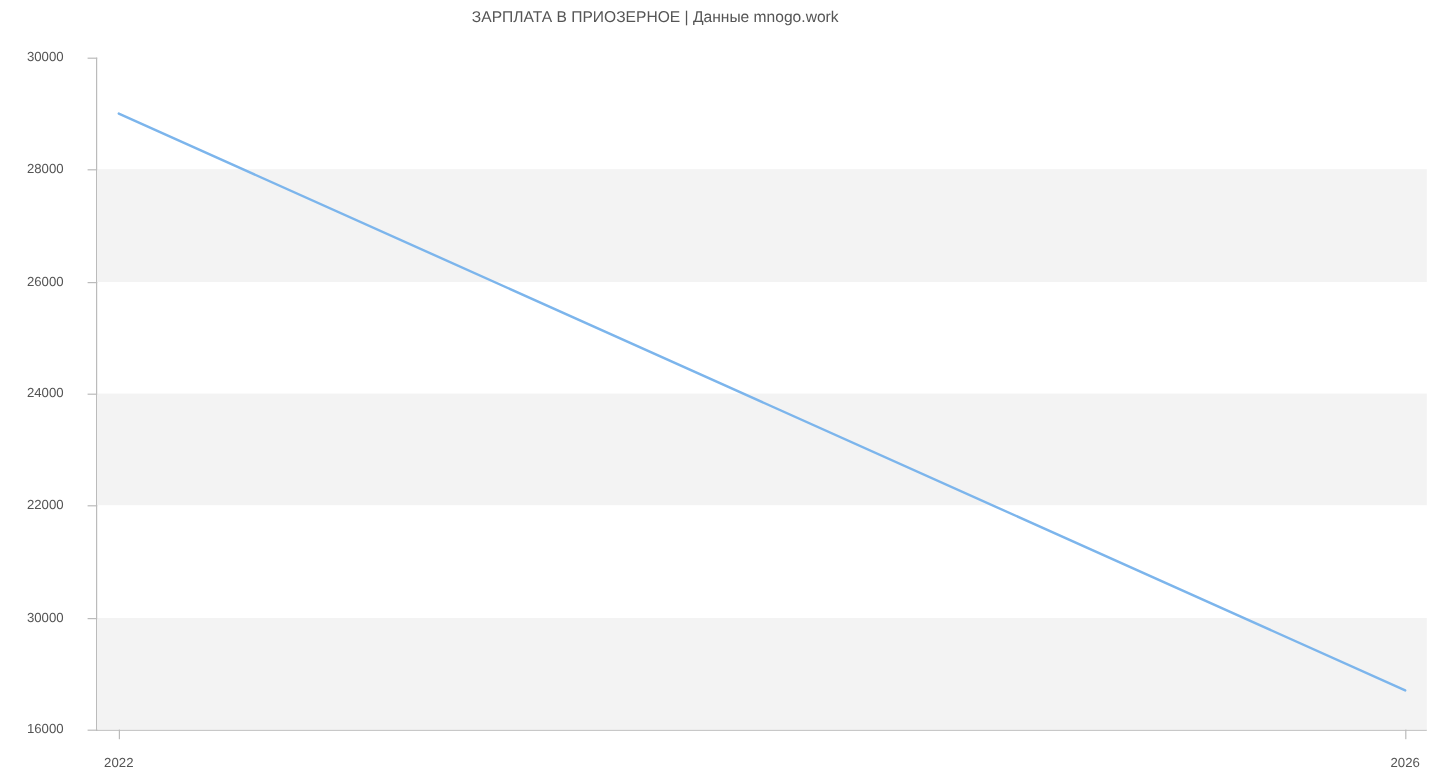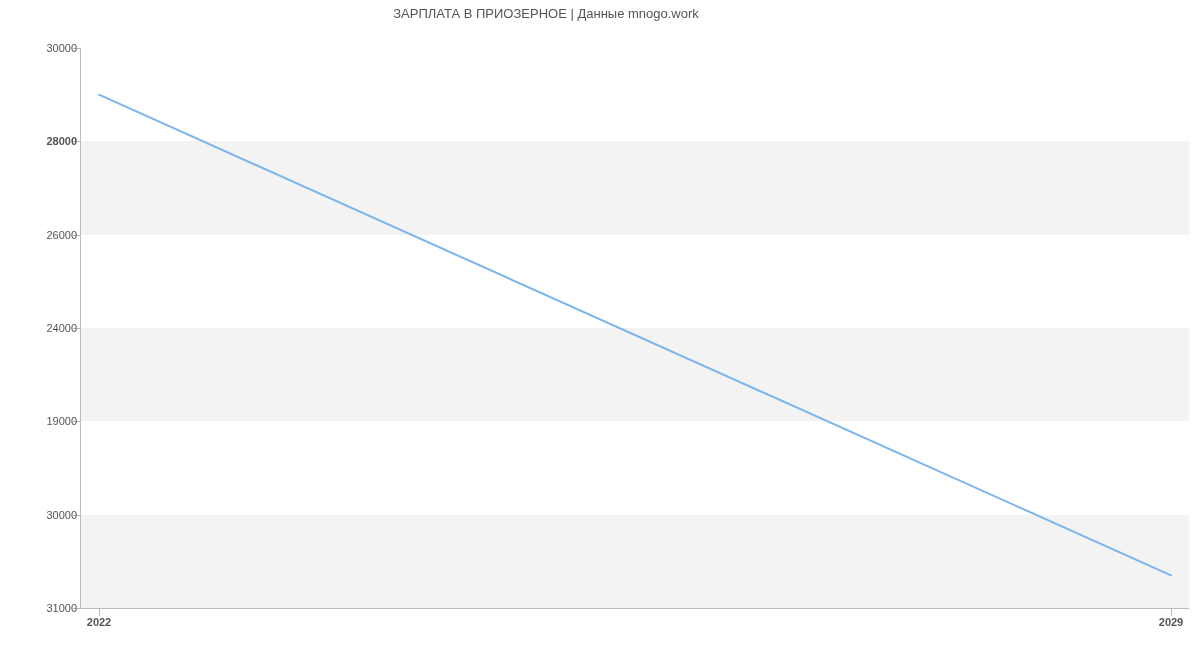--- a/index.html
+++ b/index.html
@@ -44,40 +44,39 @@
   }
   .y-tick {
     position: absolute;
     left: -8px;
     width: 8px;
     border-top: 1px solid #bbbbbb;
   }
   .y-label {
     position: absolute;
     right: 100%;
-    margin-right: 4px;
+    margin-right: 28px;
     transform: translateY(-50%);
     font-size: 11px;
     color: #555555;
     white-space: nowrap;
   }
   .x-tick {
     position: absolute;
     bottom: -8px;
     height: 8px;
     border-left: 1px solid #bbbbbb;
   }
   .x-label {
     position: absolute;
     top: 100%;
-    margin-top: 8px;
+    margin-top: 22px;
     transform: translateX(-50%);
     font-size: 11px;
     color: #555555;
-    font-weight: bold;
   }
   svg.line-layer {
     position: absolute;
     left: 0;
     top: 0;
     width: 100%;
     height: 100%;
     overflow: visible;
   }
 </style>
@@ -88,31 +87,31 @@
   <div class="chart-title">ЗАРПЛАТА В ПРИОЗЕРНОЕ | Данные mnogo.work</div>
 
   <div class="plot-area">
       <div class="band" style="top: 93.3333px; height: 93.3333px;"></div>
       <div class="band" style="top: 280px; height: 93.3333px;"></div>
       <div class="band" style="top: 466.667px; height: 93.3333px;"></div>
     <svg class="line-layer" preserveAspectRatio="none" viewBox="0 0 1108 560">
         <polyline points="18,46.66666666666674 1090,527.3333333333334" fill="none" stroke="#7cb5ec" stroke-width="2" stroke-linecap="round"></polyline>
       </svg>
   <div class="y-tick" style="top: 560px;"></div>
-      <div class="y-label" style="top: 560px;">31000</div>
+      <div class="y-label" style="top: 560px;">16000</div>
       <div class="y-tick" style="top: 466.667px;"></div>
       <div class="y-label" style="top: 466.667px;">30000</div>
       <div class="y-tick" style="top: 373.333px;"></div>
-      <div class="y-label" style="top: 373.333px;">19000</div>
+      <div class="y-label" style="top: 373.333px;">22000</div>
       <div class="y-tick" style="top: 280px;"></div>
       <div class="y-label" style="top: 280px; text-align: right;">24000</div>
       <div class="y-tick" style="top: 186.667px;"></div>
       <div class="y-label" style="top: 186.667px; text-align: center;">26000</div>
       <div class="y-tick" style="top: 93.3333px;"></div>
-      <div class="y-label" style="top: 93.3333px; font-weight: bold;">28000</div>
+      <div class="y-label" style="top: 93.3333px;">28000</div>
       <div class="y-tick" style="top: 0px;"></div>
       <div class="y-label" style="top: 0px;">30000</div>
       <div class="x-tick" style="left: 18px;"></div>
       <div class="x-label" style="left: 18px;">2022</div>
       <div class="x-tick" style="left: 1090px;"></div>
-      <div class="x-label" style="left: 1090px;">2029</div>
+      <div class="x-label" style="left: 1090px;">2026</div>
     </div>
 </div>
 
 </body></html>

